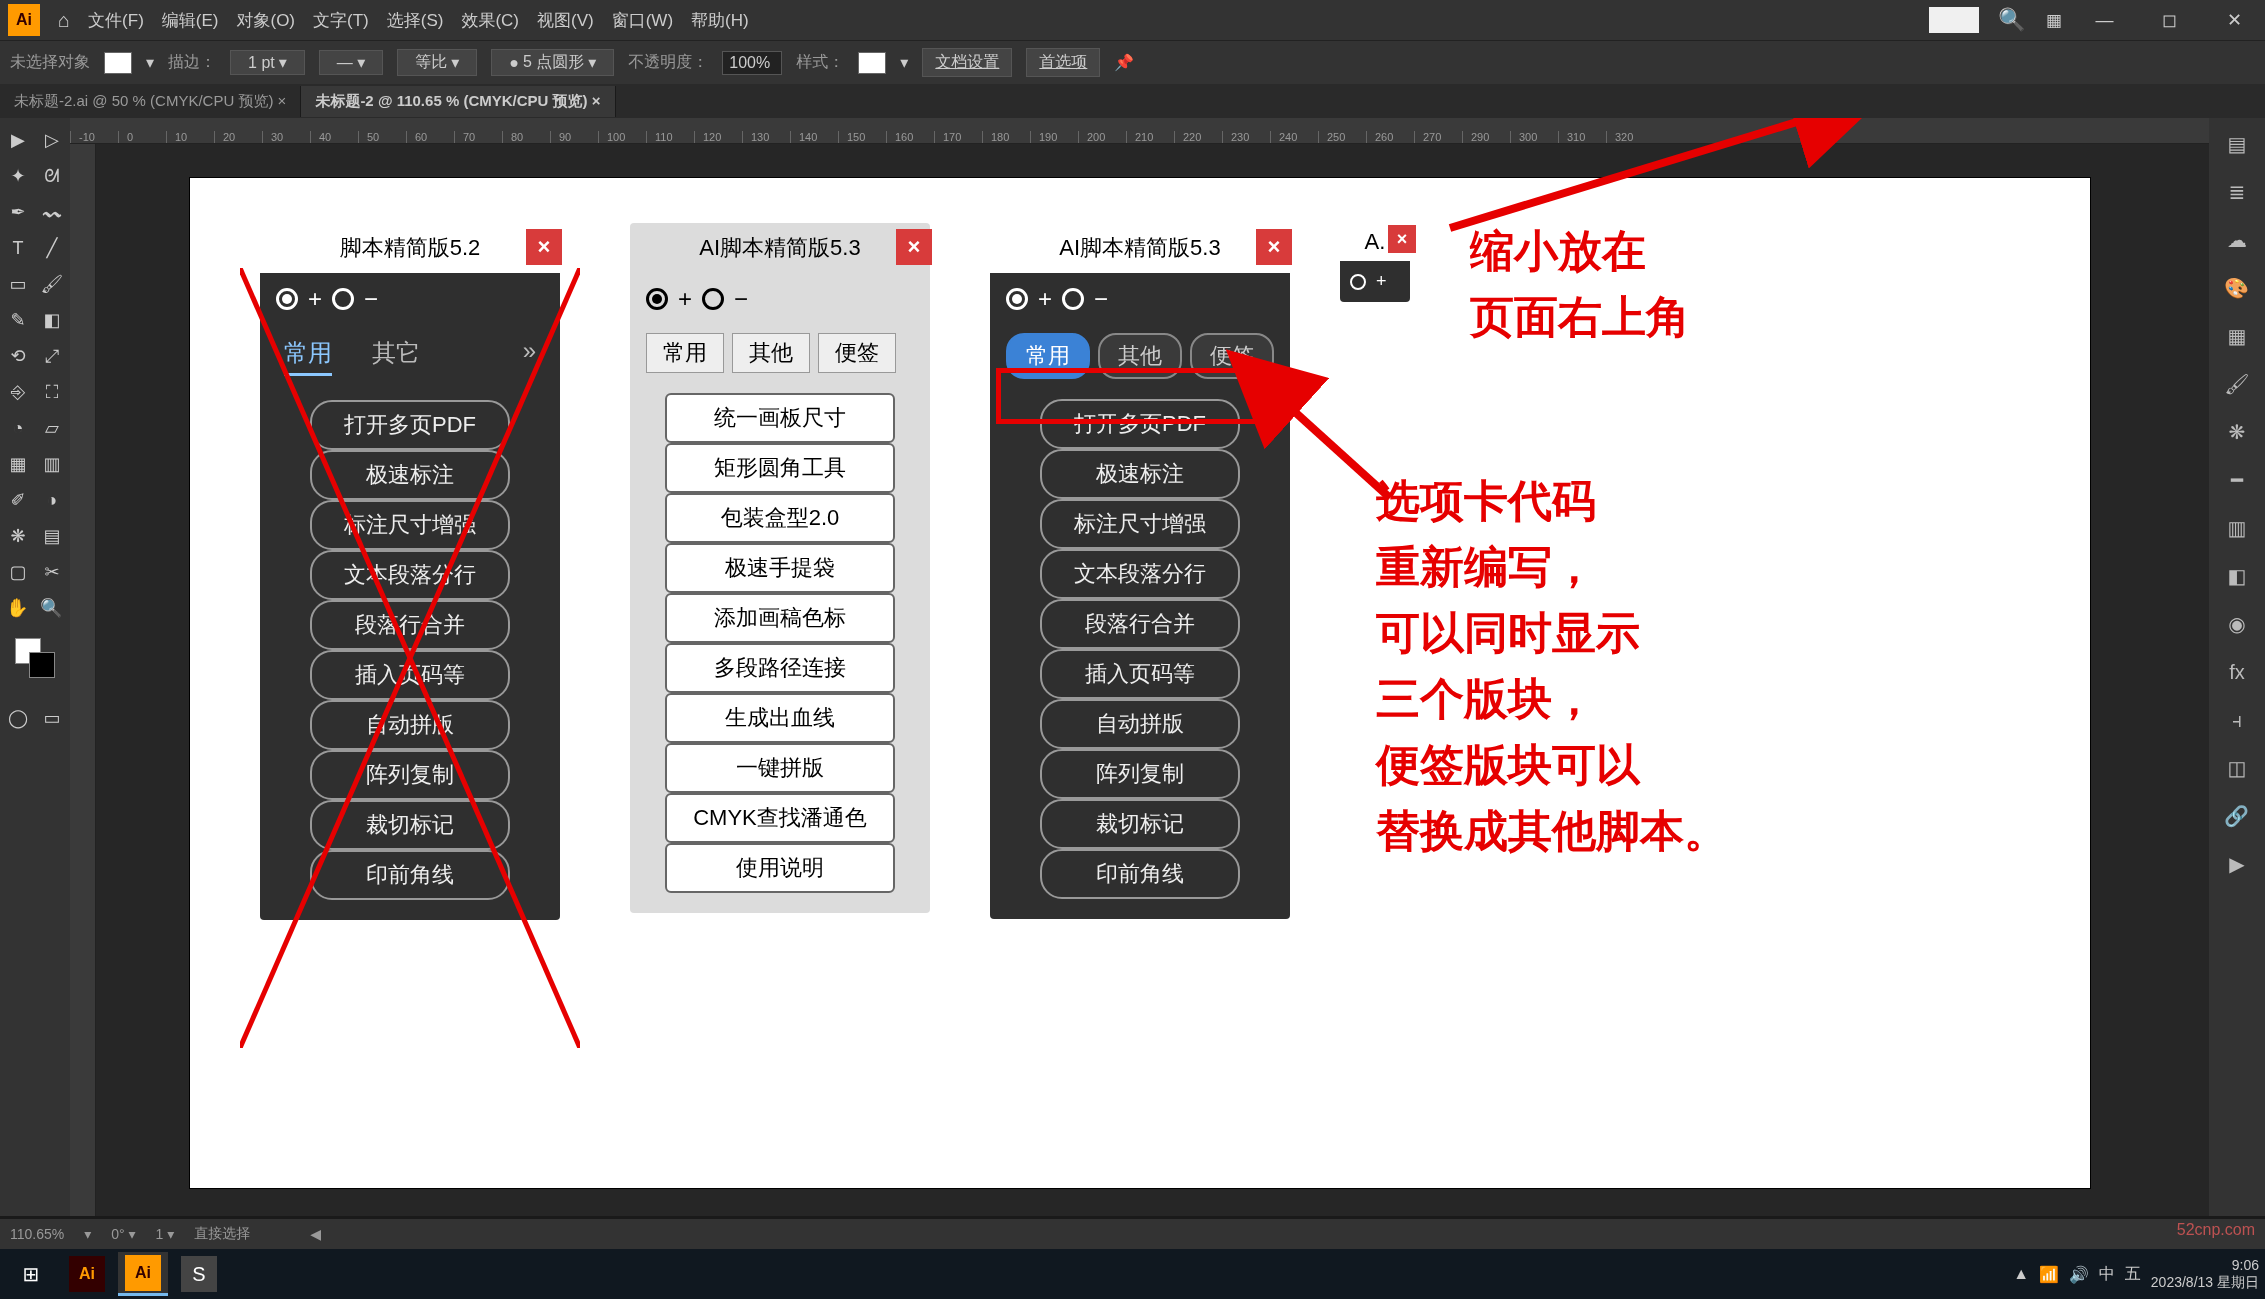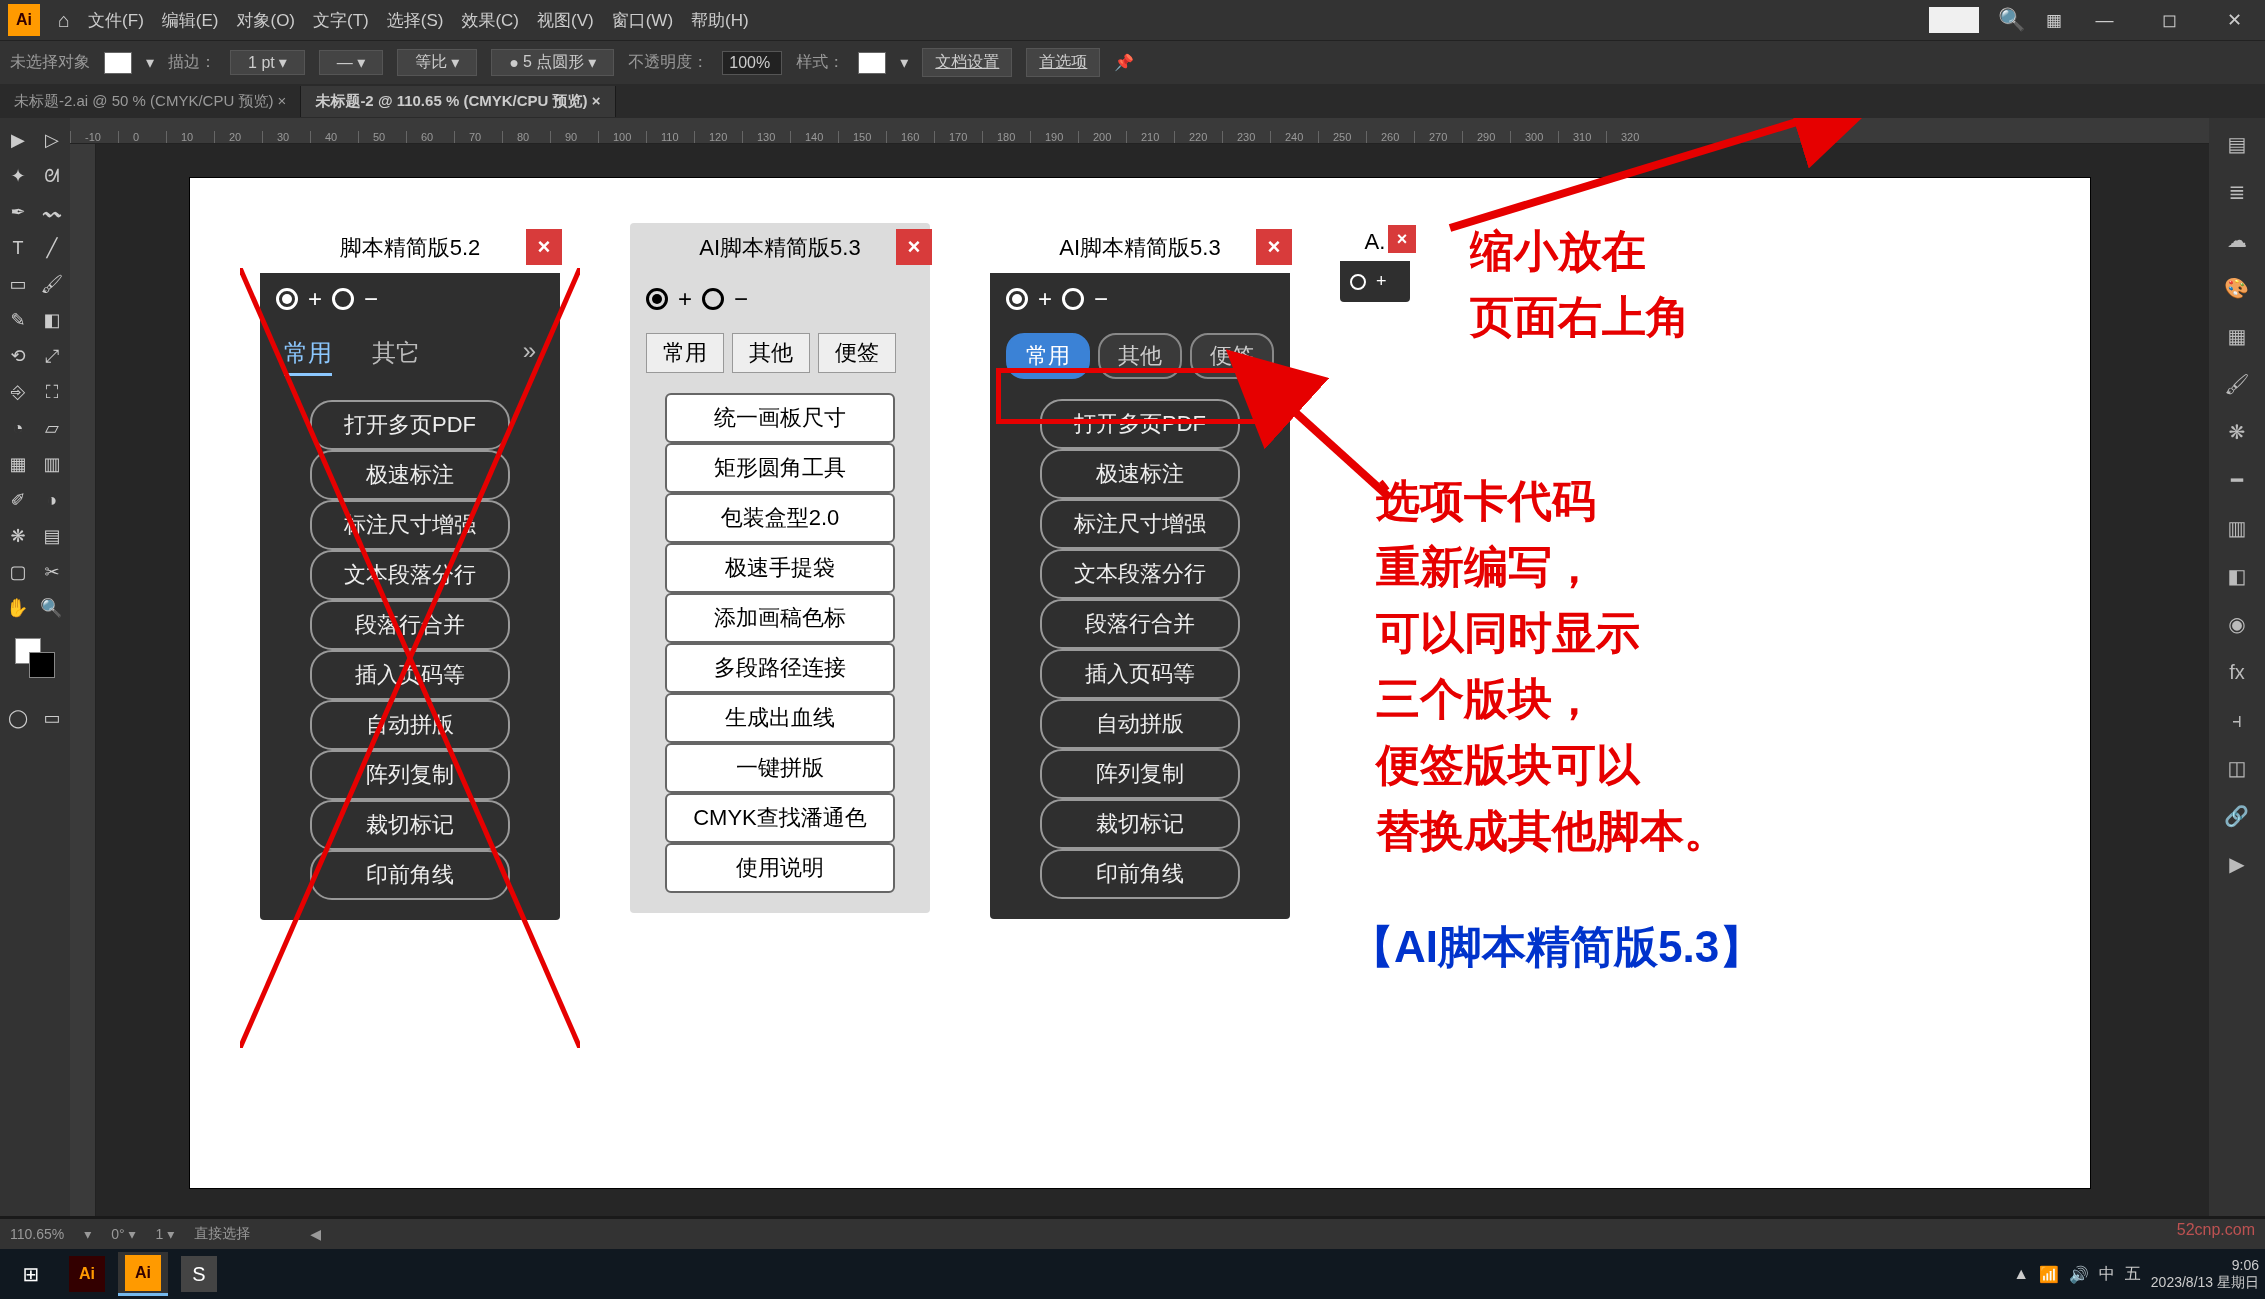--- a/index.html
+++ b/index.html
@@ -32,21 +32,21 @@
 .main-area { display: flex; height: 1098px; }
 .toolbox-left { width: 70px; background: #333333; display: flex; flex-direction: column; align-items: center; padding-top: 6px; gap: 4px; }
 .tool-row { display: flex; gap: 2px; }
 .tool { width: 32px; height: 32px; display: flex; align-items: center; justify-content: center; color: #ccc; font-size: 18px; }
 .color-swatches { width: 40px; height: 40px; position: relative; margin-top: 10px; }
 .swatch-fg { width: 26px; height: 26px; background: #fff; border: 1px solid #888; position: absolute; top: 0; left: 0; }
 .swatch-bg { width: 26px; height: 26px; background: #000; border: 1px solid #888; position: absolute; bottom: 0; right: 0; }
 
 .canvas-wrap { flex: 1; background: #262626; position: relative; overflow: hidden; }
 .ruler-h { height: 26px; background: #3a3a3a; color: #999; font-size: 11px; display: flex; align-items: flex-end; overflow: hidden; border-bottom: 1px solid #222; }
-.ruler-tick { flex: 0 0 48px; border-left: 1px solid #666; padding-left: 14px; height: 12px; }
+.ruler-tick { flex: 0 0 48px; border-left: 1px solid #666; padding-left: 8px; height: 12px; }
 .ruler-v { width: 26px; background: #3a3a3a; position: absolute; left: 0; top: 26px; bottom: 0; border-right: 1px solid #222; }
 .artboard { position: absolute; left: 120px; top: 60px; width: 1900px; height: 1010px; background: #fff; box-shadow: 0 0 0 1px #000; }
 
 .panels-right { width: 56px; background: #333333; display: flex; flex-direction: column; align-items: center; padding-top: 6px; gap: 8px; }
 .panel-icon { width: 40px; height: 40px; display: flex; align-items: center; justify-content: center; color: #bbb; font-size: 20px; }
 
 
 .script-panel { position: absolute; border-radius: 4px; }
 .sp-dark { background: #2f2f2f; }
 .sp-light { background: #dcdcdc; }
@@ -360,21 +360,20 @@
         <div>页面右上角</div>
       </div>
       <div class="anno-text" style="left:1170px;top:290px;margin-left:16px;">
         <div>选项卡代码</div>
         <div>重新编写，</div>
         <div>可以同时显示</div>
         <div>三个版块，</div>
         <div>便签版块可以</div>
         <div>替换成其他脚本。</div>
       </div>
-      <div class="anno-blue" style="left:1160px;top:740px;">【AI脚本精简版5.3】</div>
 
       <svg class="arrow" style="left:1200px;top:-70px;width:480px;height:130px;overflow:visible;">
         <defs>
             <marker id="ah1" markerWidth="12" markerHeight="12" refX="2" refY="6" orient="auto">
               <path d="M0,0 L12,6 L0,12 Z" fill="#e60000"></path>
             </marker>
           </defs>
         <line x1="60" y1="120" x2="420" y2="10" stroke="#e60000" stroke-width="8" marker-end="url(#ah1)"></line>
       </svg>
       <svg class="arrow" style="left:1080px;top:210px;width:180px;height:120px;overflow:visible;">

